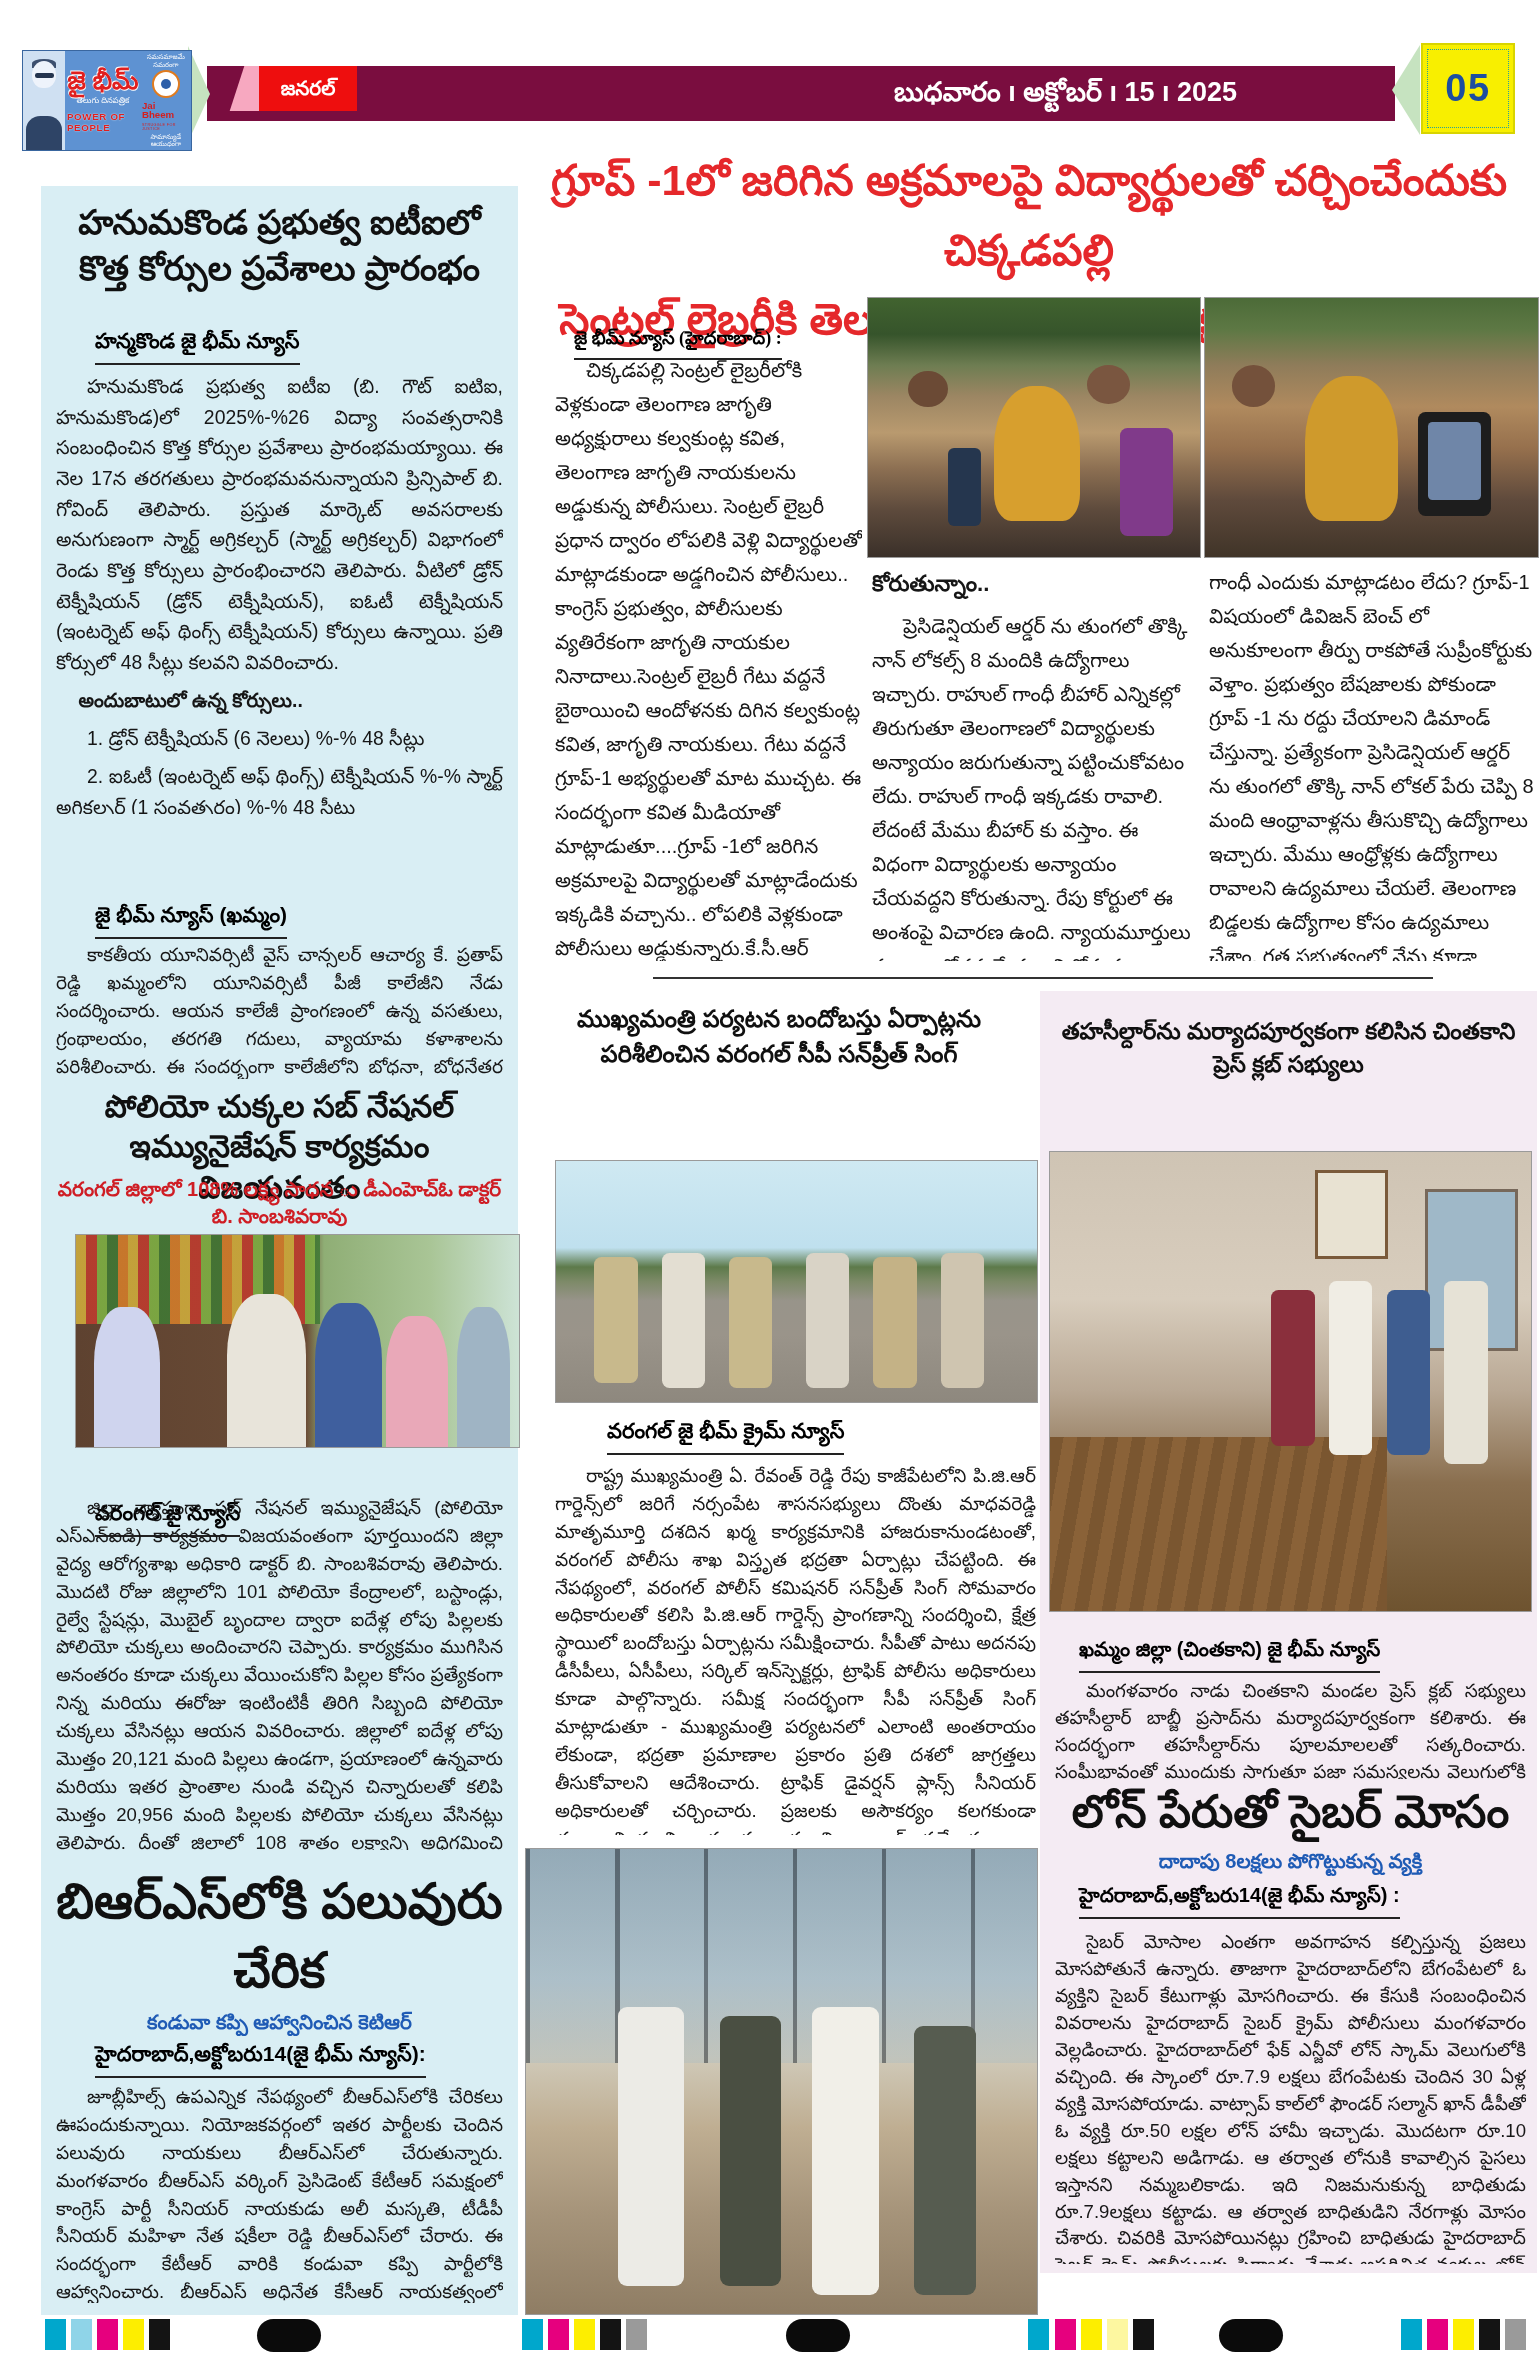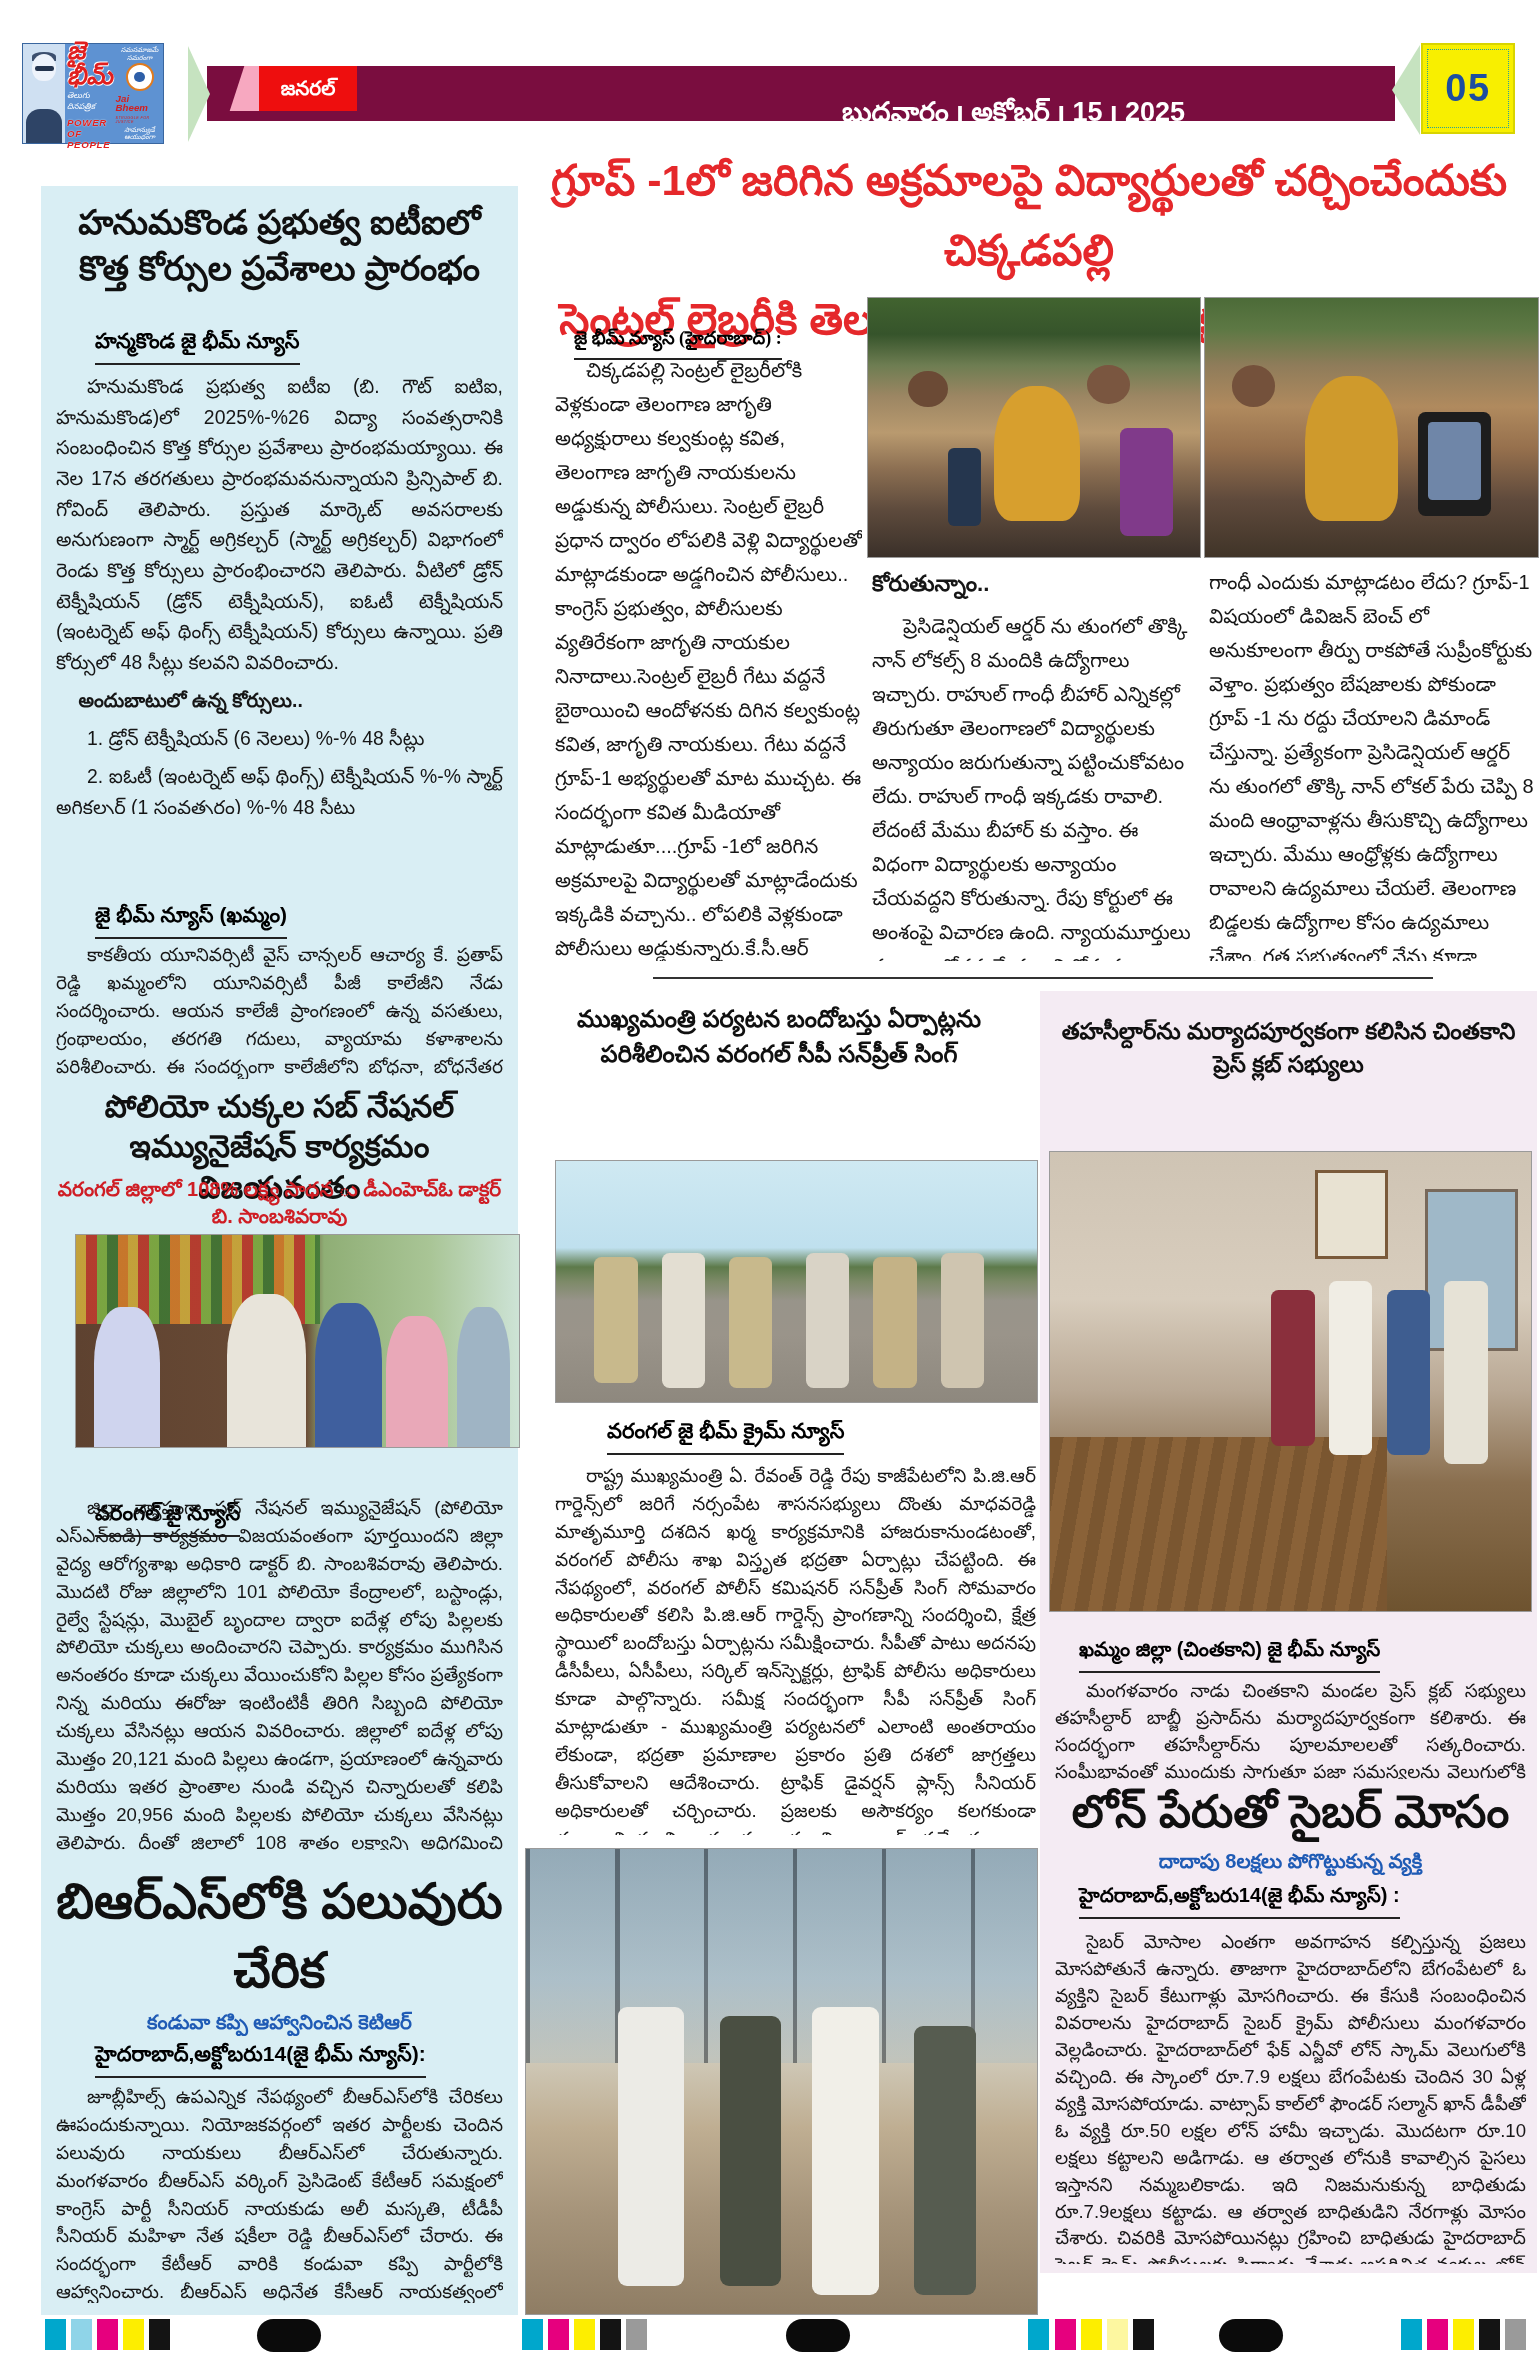--- a/index.html
+++ b/index.html
@@ -16,31 +16,31 @@
   .photo{position:absolute;overflow:hidden;border:0.7px solid #9a9a9a;}
   .shape{position:absolute;}
   .sq{position:absolute;width:21px;height:31px;}
   .pill{position:absolute;width:64px;height:33px;border-radius:16.4px;background:#0b0b0b;}
 
   
   #maroon-bar{left:207px;top:66px;width:1188px;height:55px;background:#7a0d3f;}
   #badge-notch{left:237px;top:66px;width:31px;height:45px;background:#f7a8c0;transform:skewX(-18deg);}
   #section-badge{left:259px;top:66px;width:98px;height:45px;background:#ee0e0e;color:#fff;
     font-size:20px;font-weight:bold;line-height:45px;text-align:center;}
-  #date-text{left:790px;top:77px;width:447px;color:#fff;font-size:27px;font-weight:bold;text-align:center;margin-top:20px;}
+  #date-text{left:790px;top:77px;width:447px;color:#fff;font-size:27px;font-weight:bold;text-align:right;}
   #green-arrow{left:188px;top:46px;width:0;height:0;border-top:48px solid transparent;
     border-bottom:48px solid transparent;border-left:22.4px solid #c6e3c0;}
   #page-trap{left:1392px;top:45px;width:0;height:0;border-top:45px solid transparent;
     border-bottom:45px solid transparent;border-right:28px solid #c6e3c0;}
   #page-box{left:1421px;top:43px;width:94px;height:91px;background:#f8ef00;border:2.2px solid #d8d400;box-sizing:border-box;}
   #page-box .inner{position:absolute;inset:3.7px;border:1.5px dotted #2aa198;display:flex;align-items:center;justify-content:center;}
   #page-number{color:#1c4ea0;font-size:38px;font-weight:bold;letter-spacing:1.5px;}
 
   
-  #masthead{left:22.4px;top:43px;width:142px;height:101px;background:#5e92d2;border:1.5px solid #39669f;box-sizing:border-box;display:flex;font-style:italic;}
+  #masthead{left:22.4px;top:50px;width:170px;height:101px;background:#5e92d2;border:1.5px solid #39669f;box-sizing:border-box;display:flex;}
   #mh-portrait{width:42px;height:100%;background:#cfe0f2;position:relative;flex:none;}
   #mh-portrait .head{position:absolute;left:9px;top:10.4px;width:24px;height:27px;border-radius:50% 50% 45% 45%;background:#eef3fb;}
   #mh-portrait .hair{position:absolute;left:9px;top:7.5px;width:24px;height:9px;border-radius:50% 50% 0 0;background:#3c4f6e;}
   #mh-portrait .glasses{position:absolute;left:11.2px;top:22.4px;width:19.4px;height:4.5px;background:#24344e;border-radius:2.2px;}
   #mh-portrait .suit{position:absolute;left:3px;bottom:0;width:36px;height:34px;border-radius:40% 40% 0 0;background:#2e4466;}
   #mh-mid{flex:1;display:flex;flex-direction:column;align-items:center;justify-content:center;padding:1.5px;}
   #mh-title{color:#e01f1f;font-size:25px;font-weight:bold;text-shadow:0.7px 0.7px 0 #fff,-0.7px -0.7px 0 #fff;line-height:1;}
   #mh-sub{color:#ffffff;font-size:8.2px;margin-top:3px;}
   #mh-power{color:#e01f1f;font-size:9.7px;font-weight:bold;letter-spacing:0.7px;margin-top:4px;text-shadow:0 0 1.5px #fff;}
   #mh-right{width:48px;flex:none;display:flex;flex-direction:column;align-items:center;justify-content:space-between;padding:2.2px 1.5px;}

